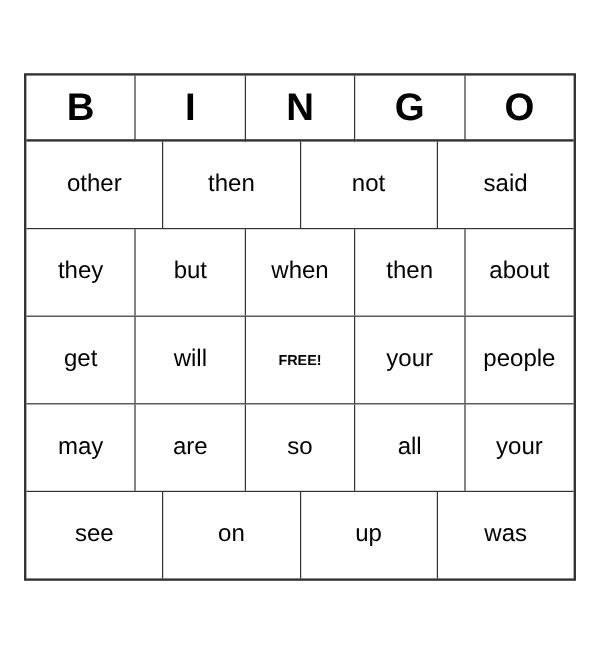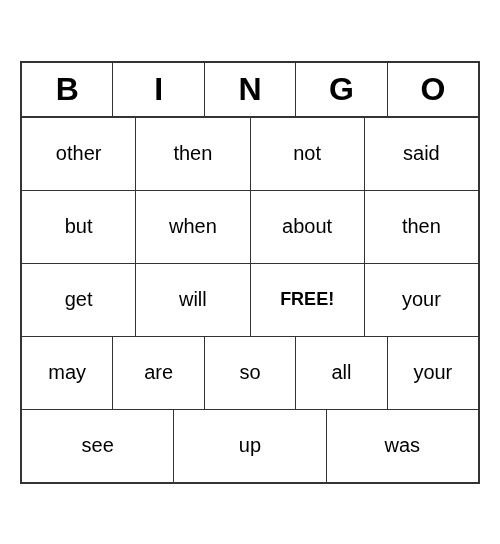--- a/index.html
+++ b/index.html
@@ -68,21 +68,21 @@
       justify-content: center;
       min-height: 72px;
     }
 
     .bingo-cell:last-child {
       border-right: none;
       text-align: right;
     }
 
     .free-cell {
-      font-size: 18px;
+      font-size: 12px;
       font-weight: bold;
     }
   </style>
 </head>
 <body>
 
 <div class="bingo-card">
   <div class="bingo-header">
   <div class="header-cell">B</div>
       <div class="header-cell">I</div>
@@ -91,37 +91,40 @@
       <div class="header-cell">O</div>
     </div>
   <div class="bingo-body">
   <div class="bingo-row">
         <div class="bingo-cell">other</div>
         <div class="bingo-cell">then</div>
         <div class="bingo-cell">not</div>
         <div class="bingo-cell">said</div>
       </div>
       <div class="bingo-row">
+        <div class="bingo-cell">they</div>
         <div class="bingo-cell">but</div>
         <div class="bingo-cell">when</div>
+        <div class="bingo-cell">then</div>
         <div class="bingo-cell">about</div>
-        <div class="bingo-cell">then</div>
       </div>
       <div class="bingo-row">
         <div class="bingo-cell">get</div>
         <div class="bingo-cell">will</div>
         <div class="bingo-cell free-cell">FREE!</div>
         <div class="bingo-cell">your</div>
+        <div class="bingo-cell">people</div>
       </div>
       <div class="bingo-row">
         <div class="bingo-cell">may</div>
         <div class="bingo-cell">are</div>
         <div class="bingo-cell">so</div>
         <div class="bingo-cell">all</div>
         <div class="bingo-cell">your</div>
       </div>
       <div class="bingo-row">
         <div class="bingo-cell">see</div>
+        <div class="bingo-cell">on</div>
         <div class="bingo-cell">up</div>
         <div class="bingo-cell">was</div>
       </div>
     </div>
 </div>
 
 </body></html>

